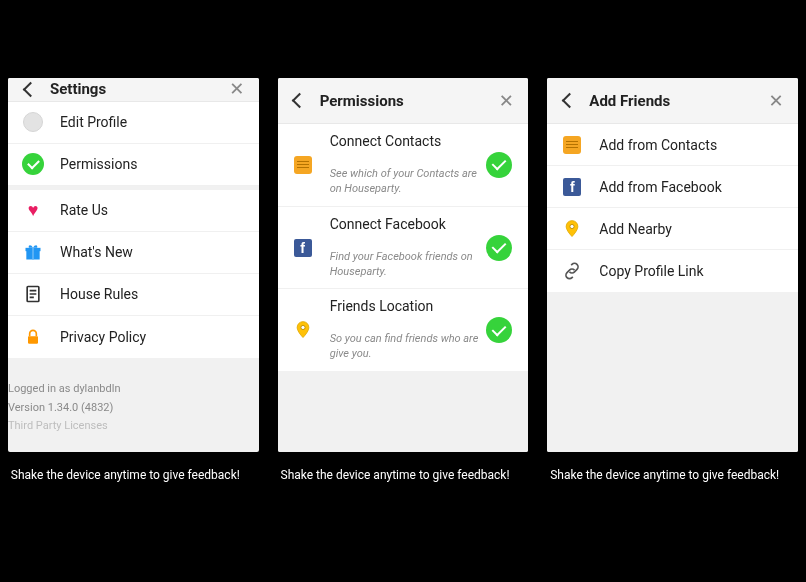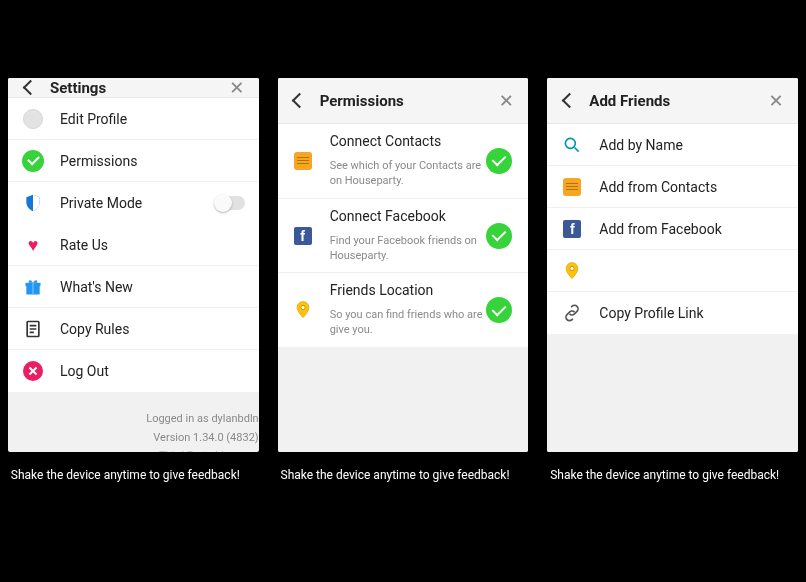--- a/index.html
+++ b/index.html
@@ -56,21 +56,21 @@
     align-items:center;
     padding: 9px 14px;
     border-bottom: 1px solid #f0f0f0;
     background:#fff;
     min-height: 42px;
   }
   .row.nob { border-bottom:none; }
   .row .icon { width: 22px; height:22px; display:flex; align-items:center; justify-content:center; margin-right: 16px; flex-shrink:0; }
   .row .text { flex:1; }
   .row .label { font-size: 14px; color:#222; }
-  .row .sub { font-size: 11px; color:#8a8a8a; line-height:1.35; margin-top:10px; }
+  .row .sub { font-size: 11px; color:#8a8a8a; line-height:1.35; margin-top:18px;font-style:italic; }
   .row .trail { width: 30px; display:flex; align-items:center; justify-content:center; }
   .gap { height: 8px; background:#f1f1f1; }
   .green-check {
     width: 26px; height:26px; border-radius:50%;
     background:#36d33b; display:flex; align-items:center; justify-content:center;
   }
   .green-check::after {
     content:"";
     width:6px; height:11px;
     border-right:2.5px solid #fff;
@@ -82,22 +82,22 @@
   .toggle-off {
     width: 30px; height:14px; border-radius:8px; background:#e1e1e1; position:relative;
   }
   .toggle-off::after {
     content:""; position:absolute; left:-1px; top:-2px;
     width:18px; height:18px; border-radius:50%; background:#fafafa;
     box-shadow: 0 1px 2px rgba(0,0,0,.3);
   }
   .footer {
     flex:1;
-    padding: 18px 0 0 0;
-    text-align:right;
+    padding: 18px 0 16px 0;
+    text-align:left;
     font-size:11px;
     color:#8a8a8a;
     line-height:1.7;
   }
   .shake {
     color:#fff;
     text-align:center;
     font-size:12px;
     position:absolute;
     bottom: 10px;
@@ -152,34 +152,20 @@
           </div>
       </div>
       <div class="row">
         <div class="icon">
             <div class="green-check sm"></div>
           </div>
         <div class="text">
             <div class="label">Permissions</div>
           </div>
       </div>
-      <div class="row nob">
-        <div class="icon shield">
-          <svg viewBox="0 0 24 24">
-              <path d="M12 2 L20 5 V11 C20 16 16 20 12 22 C8 20 4 16 4 11 V5 Z" fill="#1976d2"></path>
-              <path d="M12 2 L20 5 V11 C20 16 16 20 12 22 V2 Z" fill="#fff"></path>
-            </svg>
-        </div>
-        <div class="text">
-            <div class="label">Private Mode</div>
-          </div>
-        <div class="trail">
-            <div class="toggle-off"></div>
-          </div>
-      </div>
     </div>
 
     <div class="gap"></div>
 
     <div class="list">
       <div class="row">
         <div class="icon heart">♥</div>
         <div class="text">
             <div class="label">Rate Us</div>
           </div>
@@ -200,37 +186,38 @@
       <div class="row">
         <div class="icon doc-icon">
           <svg viewBox="0 0 24 24" fill="none" stroke="#333" stroke-width="2">
               <rect x="5" y="3" width="14" height="18" rx="1"></rect>
               <line x1="8" y1="8" x2="16" y2="8"></line>
               <line x1="8" y1="12" x2="16" y2="12"></line>
               <line x1="8" y1="16" x2="13" y2="16"></line>
             </svg>
         </div>
         <div class="text">
-            <div class="label">Copy Rules</div>
+            <div class="label">House Rules</div>
+          </div>
+      </div>
+      <div class="row nob">
+        <div class="icon lock">
+          <svg viewBox="0 0 24 24">
+              <rect x="6" y="11" width="12" height="9" rx="1" fill="#ff9800"></rect>
+              <path d="M8 11 V8 a4 4 0 0 1 8 0 V11" fill="none" stroke="#ff9800" stroke-width="2"></path>
+            </svg>
+        </div>
+        <div class="text">
+            <div class="label">Privacy Policy</div>
           </div>
       </div>
     </div>
 
     <div class="gap"></div>
 
-    <div class="list">
-      <div class="row nob">
-        <div class="icon">
-            <div class="red-x"></div>
-          </div>
-        <div class="text">
-            <div class="label">Log Out</div>
-          </div>
-      </div>
-    </div>
 
     <div class="footer">
       <div>Logged in as dylanbdln</div>
       <div>Version 1.34.0 (4832)</div>
       <div style="opacity:.5">Third Party Licenses</div>
     </div>
   </div>
   <div class="shake">Shake the device anytime to give feedback!</div>
 </div>
 
@@ -299,31 +286,20 @@
           <span class="arrow-left"></span>
         </div>
       <div class="title">Add Friends</div>
       <div class="close">
           <span class="x-icon">✕</span>
         </div>
     </div>
 
     <div class="list">
       <div class="row">
-        <div class="icon search-ic">
-          <svg viewBox="0 0 24 24" stroke-width="2">
-              <circle cx="10" cy="10" r="6"></circle>
-              <line x1="15" y1="15" x2="20" y2="20"></line>
-            </svg>
-        </div>
-        <div class="text">
-            <div class="label">Add by Name</div>
-          </div>
-      </div>
-      <div class="row">
         <div class="icon">
             <div class="contacts-icon"></div>
           </div>
         <div class="text">
             <div class="label">Add from Contacts</div>
           </div>
       </div>
       <div class="row">
         <div class="icon">
             <div class="fb-icon">f</div>
@@ -332,20 +308,23 @@
             <div class="label">Add from Facebook</div>
           </div>
       </div>
       <div class="row">
         <div class="icon pin">
           <svg viewBox="0 0 24 24">
               <path d="M12 2 C8 2 5 5 5 9 c0 5 7 12 7 12 s7-7 7-12 C19 5 16 2 12 2 Z" fill="#ffc107" stroke="#e0a800" stroke-width="1"></path>
               <circle cx="12" cy="9" r="2.5" fill="#fff"></circle>
             </svg>
         </div>
+        <div class="text">
+            <div class="label">Add Nearby</div>
+          </div>
       </div>
       <div class="row nob">
         <div class="icon link-ic">
           <svg viewBox="0 0 24 24" stroke-width="2">
               <path d="M9 13 a4 4 0 0 0 6 0 l3-3 a4 4 0 0 0 -6-6 l-1 1"></path>
               <path d="M15 11 a4 4 0 0 0 -6 0 l-3 3 a4 4 0 0 0 6 6 l1-1"></path>
             </svg>
         </div>
         <div class="text">
             <div class="label">Copy Profile Link</div>

